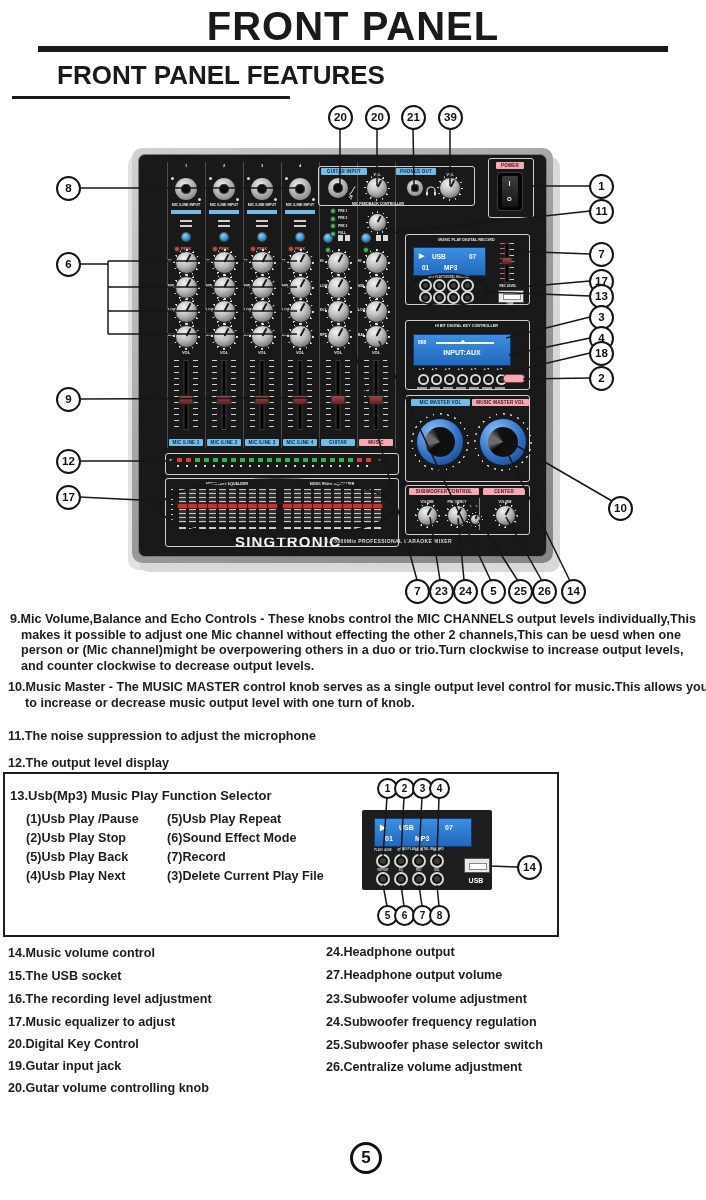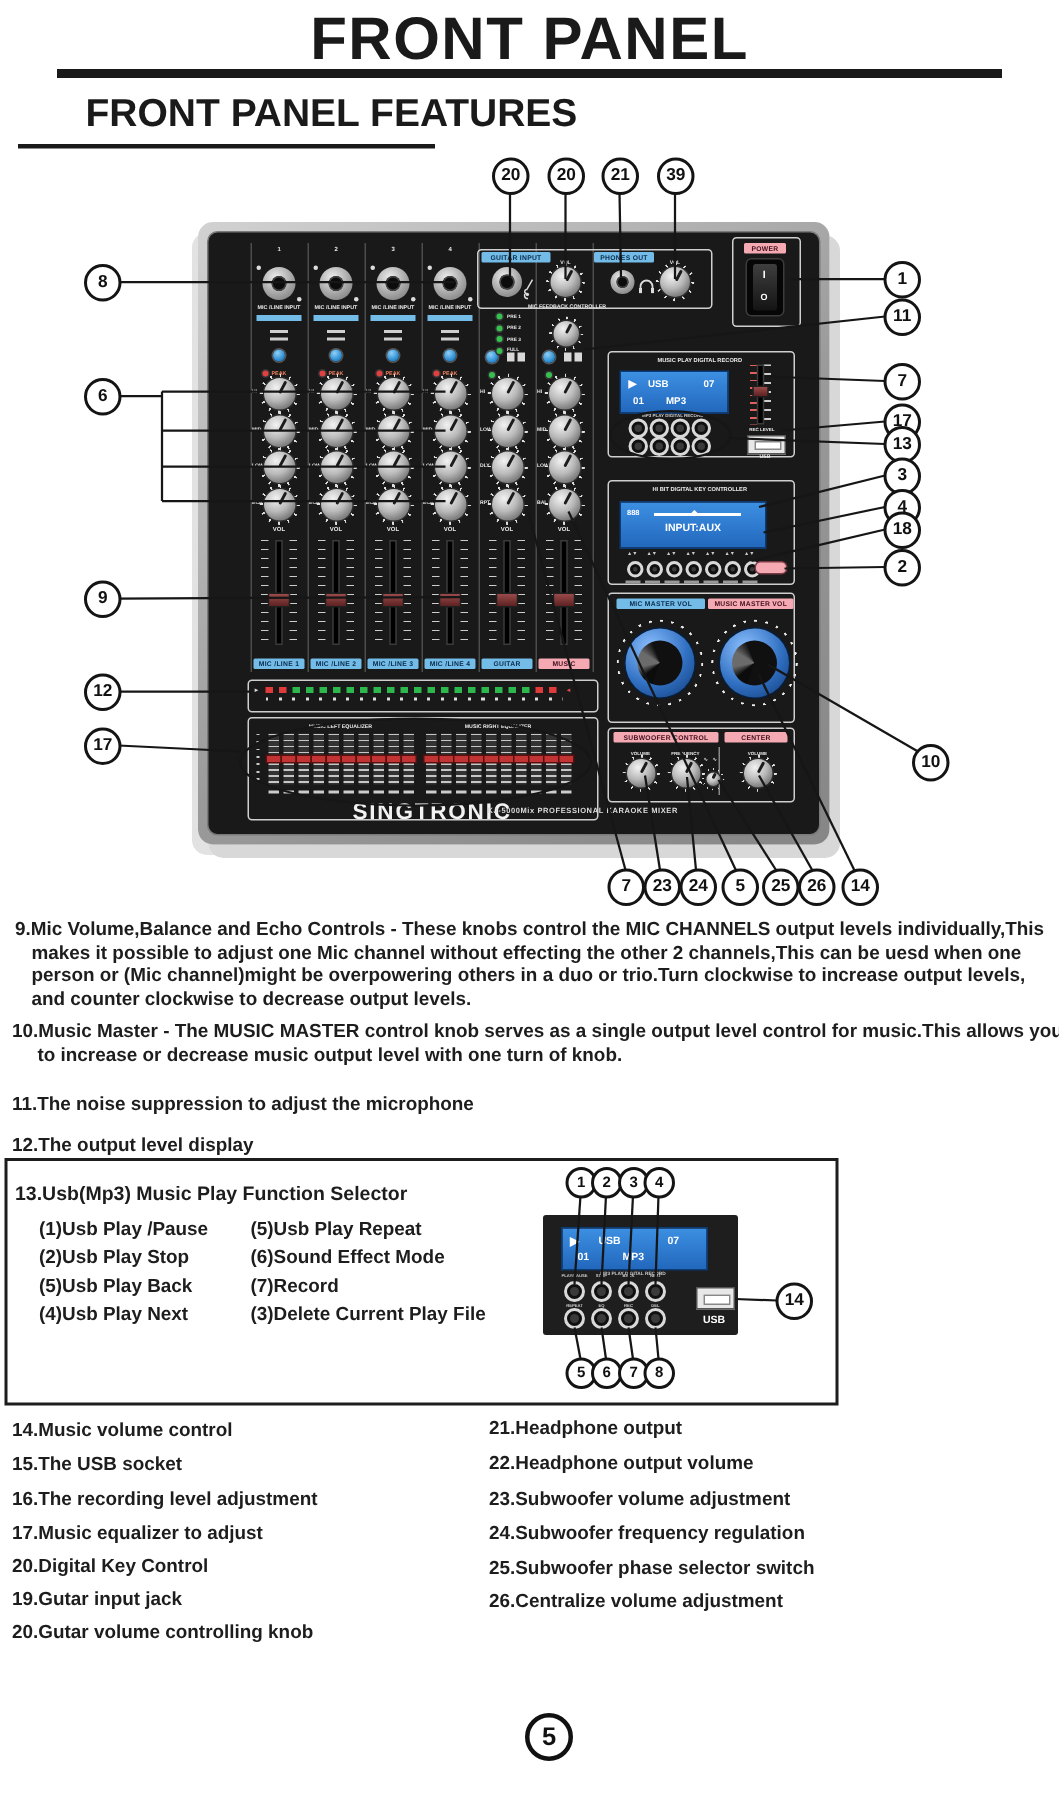--- a/index.html
+++ b/index.html
@@ -586,22 +586,22 @@
     </div>
 
   <div id="itemlists">
       <div class="item" style="left:8px;top:946px">14.Music volume control</div>
       <div class="item" style="left:8px;top:969px">15.The USB socket</div>
       <div class="item" style="left:8px;top:992px">16.The recording level adjustment</div>
       <div class="item" style="left:8px;top:1015px">17.Music equalizer to adjust</div>
       <div class="item" style="left:8px;top:1037px">20.Digital Key Control</div>
       <div class="item" style="left:8px;top:1059px">19.Gutar input jack</div>
       <div class="item" style="left:8px;top:1081px">20.Gutar volume controlling knob</div>
-      <div class="item" style="left:326px;top:945px">21.Headphone output</div>
-      <div class="item" style="left:326px;top:968px">22.Headphone output volume</div>
+      <div class="item" style="left:326px;top:945px">24.Headphone output</div>
+      <div class="item" style="left:326px;top:968px">27.Headphone output volume</div>
       <div class="item" style="left:326px;top:992px">23.Subwoofer volume adjustment</div>
       <div class="item" style="left:326px;top:1015px">24.Subwoofer frequency regulation</div>
       <div class="item" style="left:326px;top:1038px">25.Subwoofer phase selector switch</div>
       <div class="item" style="left:326px;top:1060px">26.Centralize volume adjustment</div>
     </div>
 
   <div class="pageno">5</div>
 </div>
 
 </body></html>

